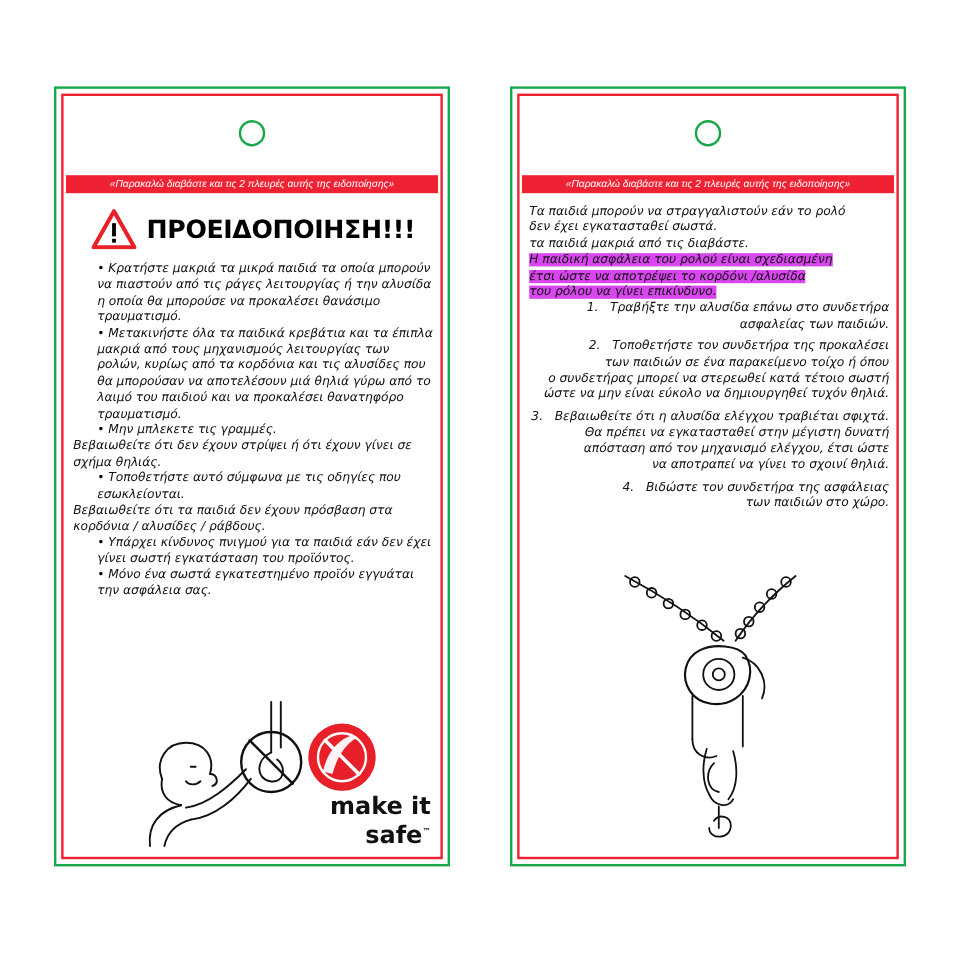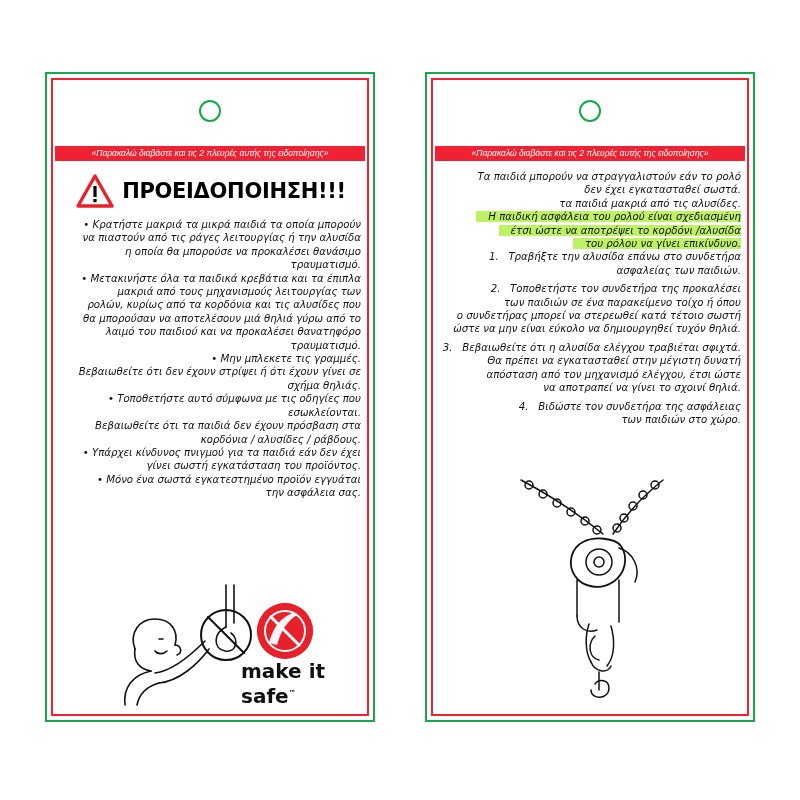--- a/index.html
+++ b/index.html
@@ -102,28 +102,28 @@
     font-family: "DejaVu Sans", sans-serif;
   }
 
   .body-text {
     font-size: 10.2px;
     line-height: 13.4px;
     color: #111;
     font-family: "DejaVu Sans", sans-serif;
     font-style: italic;
   }
-  .para { margin: 0 0 0 0; text-align: right; }
+  .para { margin: 0 0 0 0; }
   .bullet { padding-left: 0; text-indent: 0; margin-left: 20px; }
   .bullet:before { content: "• "; }
 
   .rblock { margin-bottom: 5px; text-align: right; }
   .rnum { display: block; }
 
-  .hl { background: #bef264; padding-left: 12px; }
+  .hl { background: #d946ef; }
 
   
   .art-left {
     position: absolute;
     left: 2px;
     bottom: 4px;
     width: 305px;
     height: 125px;
   }
   .make-it-safe {
@@ -143,20 +143,21 @@
     overflow: hidden;
   }
   .mis-text {
     font-size: 20px;
     font-weight: bold;
     line-height: 20px;
     color: #111;
     font-family: "DejaVu Sans", sans-serif;
     margin-top: 2px;
     margin-left: 2px;
+    text-align: right;
   }
   .tm {
     font-size: 7px;
     vertical-align: super;
   }
 
   .art-right {
     position: absolute;
     left: 50%;
     transform: translateX(-50%);
@@ -251,21 +252,21 @@
   <div class="tag tag-right">
     <div class="tag-inner"></div>
     <div class="punch-hole"></div>
 
     <div class="red-banner">«Παρακαλώ διαβάστε και τις 2 πλευρές αυτής της ειδοποίησης»</div>
 
     <div class="content">
       <div class="body-text">
         <div class="para">Τα παιδιά μπορούν να στραγγαλιστούν εάν το ρολό</div>
         <div class="para">δεν έχει εγκατασταθεί σωστά.</div>
-        <div class="para">τα παιδιά μακριά από τις αλυσίδες.</div>
+        <div class="para">τα παιδιά μακριά από τις διαβάστε.</div>
 
         <div class="para"><span class="hl">Η παιδική ασφάλεια του ρολού είναι σχεδιασμένη</span></div>
         <div class="para"><span class="hl">έτσι ώστε να αποτρέψει το κορδόνι /αλυσίδα</span></div>
         <div class="para"><span class="hl">του ρόλου να γίνει επικίνδυνο.</span></div>
 
         <div class="rblock">
           <span class="rnum"><span>1.</span>&nbsp;&nbsp;&nbsp;<span>Τραβήξτε την αλυσίδα επάνω στο συνδετήρα</span></span>
           <span class="rnum">ασφαλείας των παιδιών.</span>
         </div>
 

